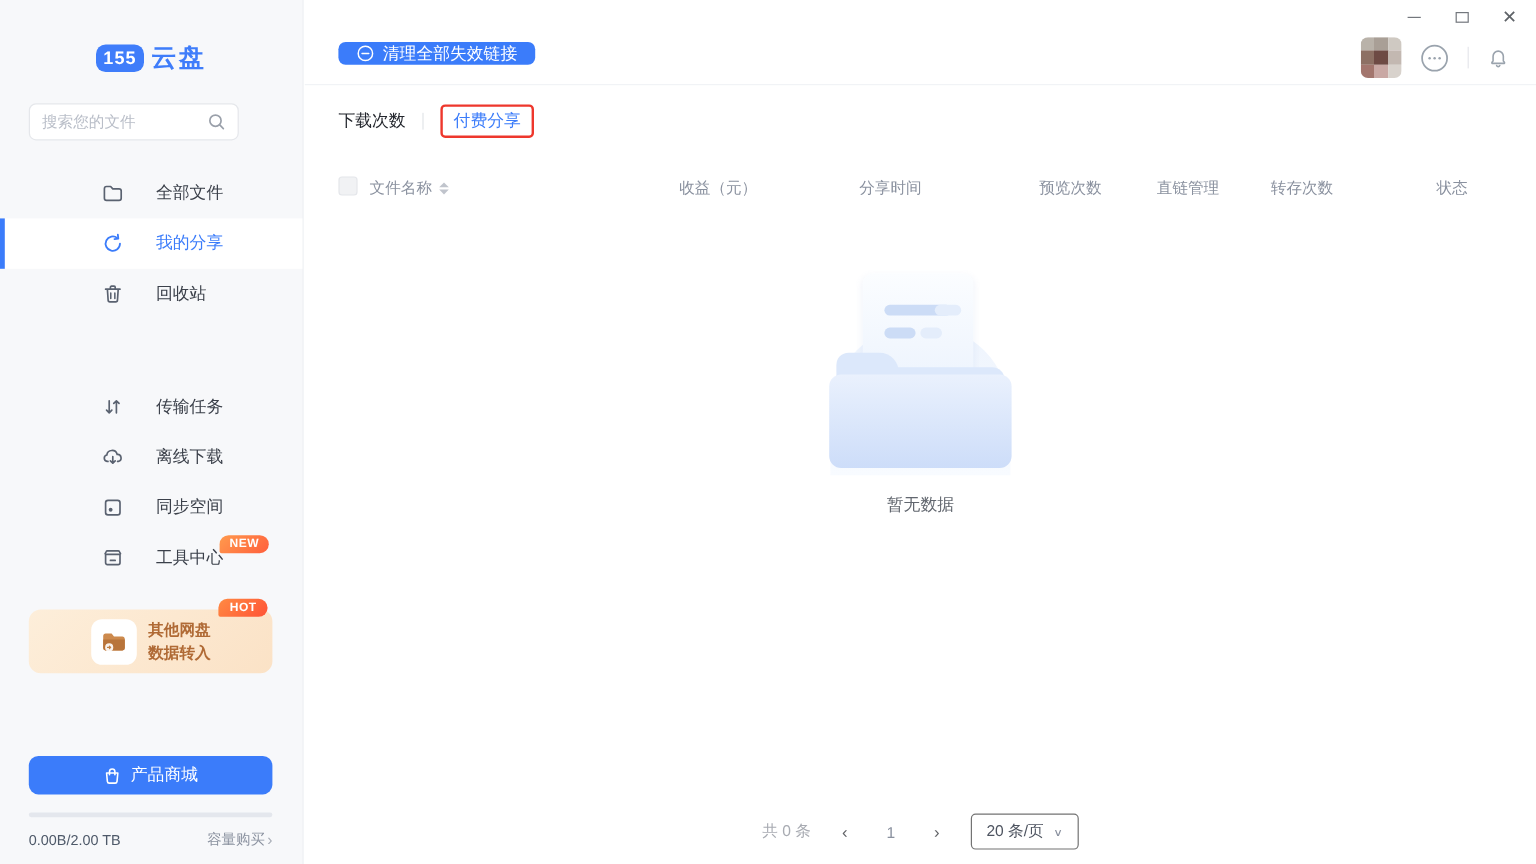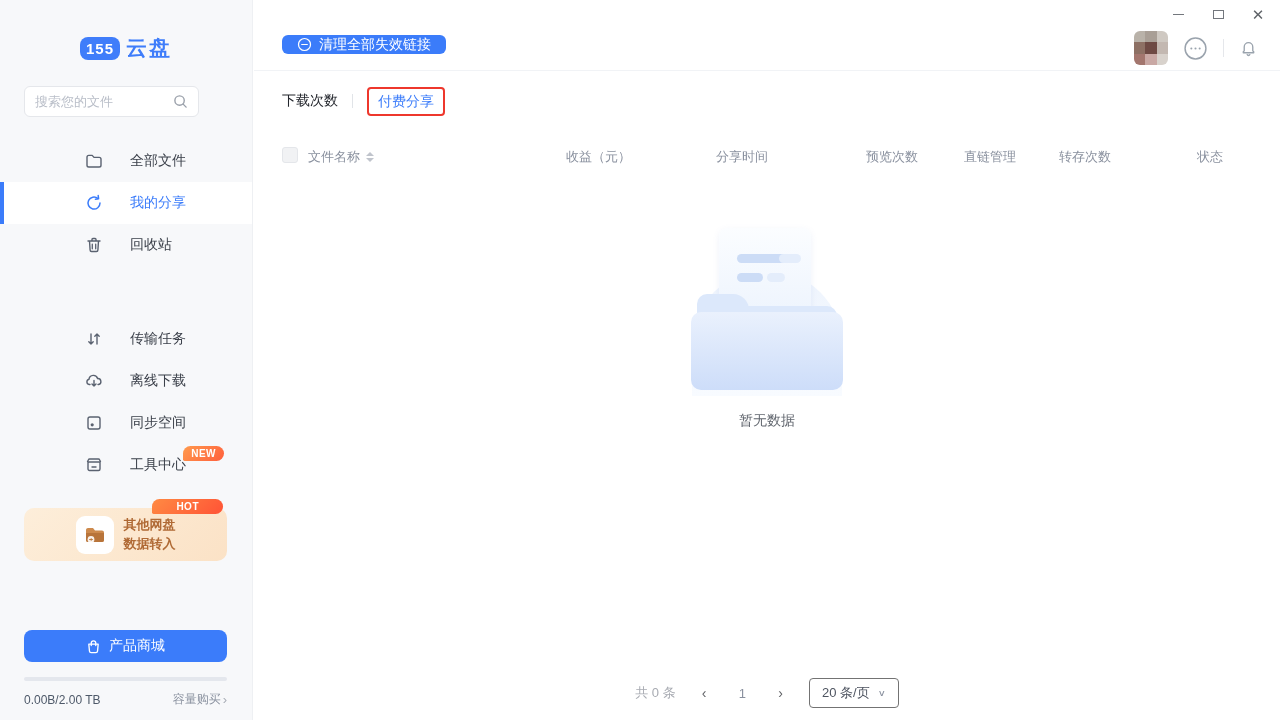--- a/index.html
+++ b/index.html
@@ -35,21 +35,21 @@
     color:#fff; font-size:10px; font-weight:bold; padding:2px 8px;
     border-radius:9px 9px 9px 2px; letter-spacing:.5px; }
 
   .promo { position:absolute; top:508px; left:24px; width:203px; height:53px;
     background:linear-gradient(135deg,#fdeeda,#fbe2c6); border-radius:10px;
     display:flex; align-items:center; justify-content:center; gap:10px; cursor:pointer; }
   .promo-icon { width:38px; height:38px; background:#fff; border-radius:9px;
     display:flex; align-items:center; justify-content:center; }
   .promo-text { color:#b06a35; font-size:13px; font-weight:bold; line-height:1.45; }
   .badge-hot { position:absolute; top:-9px; right:4px; background:linear-gradient(135deg,#ff8a43,#ff5336);
-    color:#fff; font-size:10px; font-weight:bold; padding:2px 24px;
+    color:#fff; font-size:10px; font-weight:bold; padding:2px 9px;
     border-radius:9px 9px 9px 2px; letter-spacing:.5px; }
 
   .store-btn { position:absolute; top:630px; left:24px; width:203px; height:32px;
     background:#3b7cfa; border:none; border-radius:8px; color:#fff; font-size:14px;
     display:flex; align-items:center; justify-content:center; gap:8px; cursor:pointer;
     font-family:inherit; }
 
   .storage-bar { position:absolute; top:677px; left:24px; width:203px; height:4px;
     background:#e4e7ed; border-radius:2px; }
   .storage-row { position:absolute; top:691px; left:24px; width:203px; display:flex;

